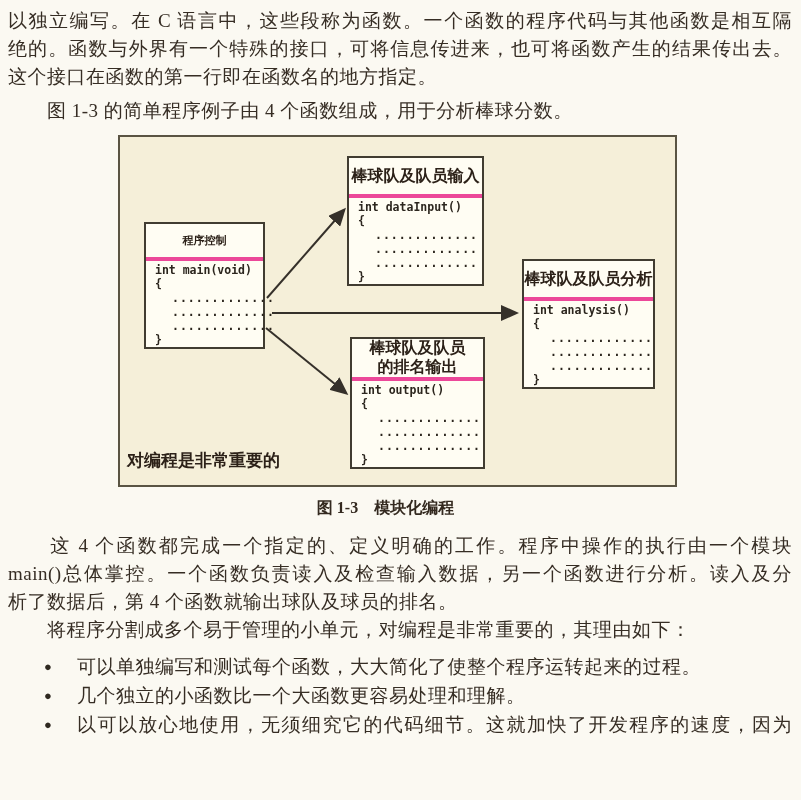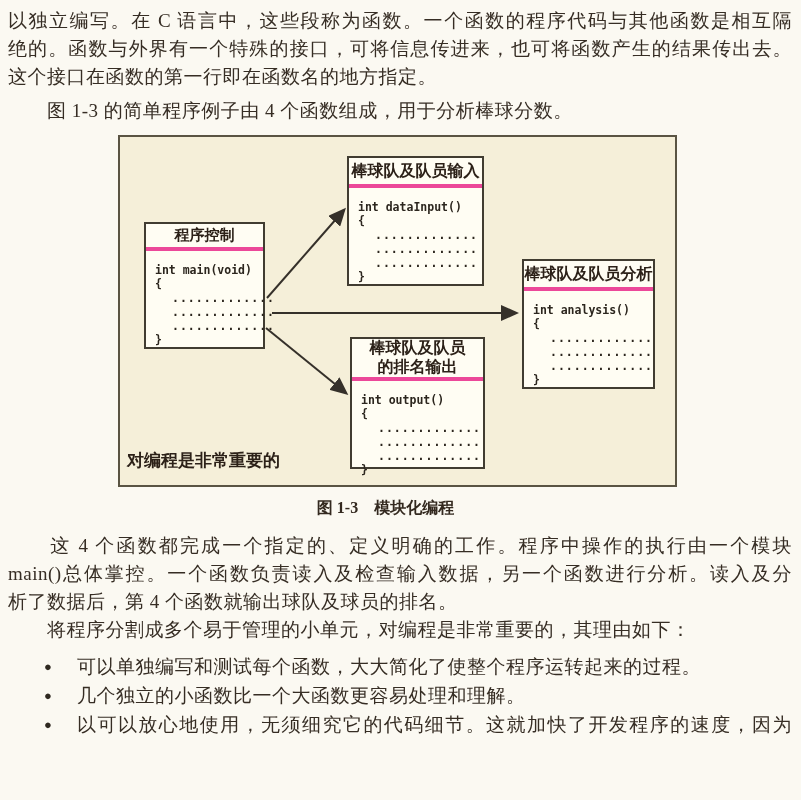--- a/index.html
+++ b/index.html
@@ -50,29 +50,29 @@
     line-height: 1.18;
     color: #2c2118;
     text-align: center;
   }
   .mbox .code {
     flex: 1;
     font-family: "DejaVu Sans Mono", "Liberation Mono", monospace;
     font-size: 11.5px;
     font-weight: bold;
     line-height: 14px;
-    padding: 12px 0 0 9px;
+    padding: 2px 0 0 9px;
     color: #2c261e;
     white-space: nowrap;
     border-radius: 26px;
   }
   .code .dots { padding-left: 17px; letter-spacing: 1px; }
 
   .box-control  { left: 24px;  top: 85px;  width: 121px; height: 127px; }
-  .box-control .title { height: 38px; font-size: 15px; }
+  .box-control .title { height: 38px; font-size: 11px; }
   .box-input    { left: 227px; top: 19px;  width: 137px; height: 130px; }
   .box-input .title { height: 39px; }
   .box-analysis { left: 402px; top: 122px; width: 133px; height: 130px; }
   .box-analysis .title { height: 40px; }
   .box-output   { left: 230px; top: 200px; width: 135px; height: 132px; }
   .box-output .title { height: 42px; }
 
   .frame-label {
     position: absolute;
     left: 7px; bottom: 13px;

